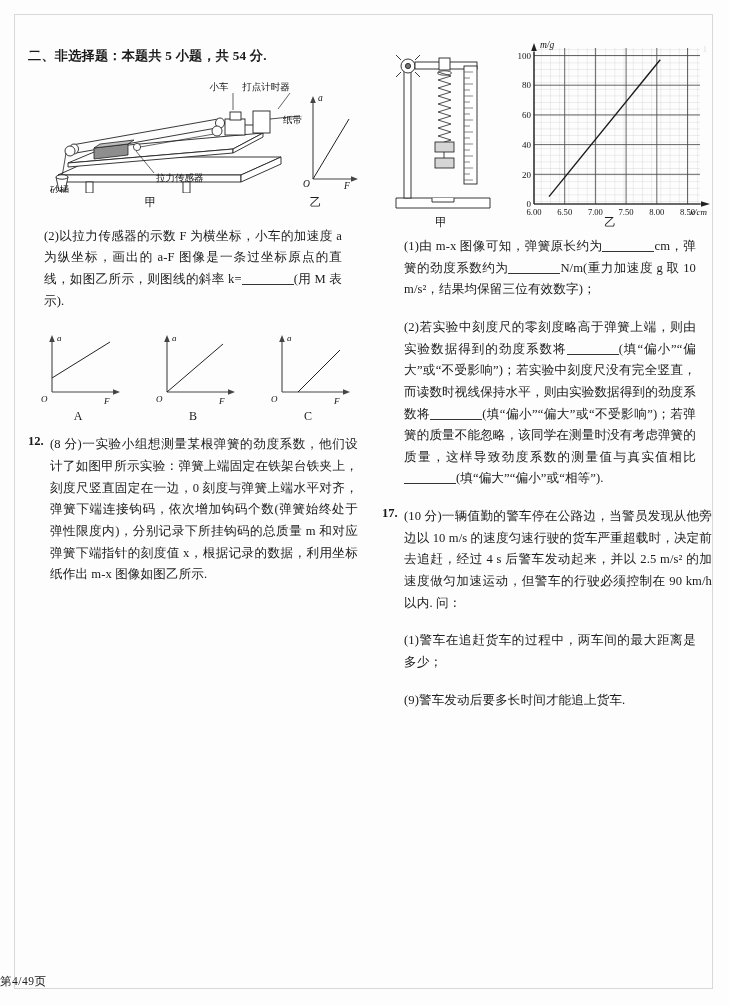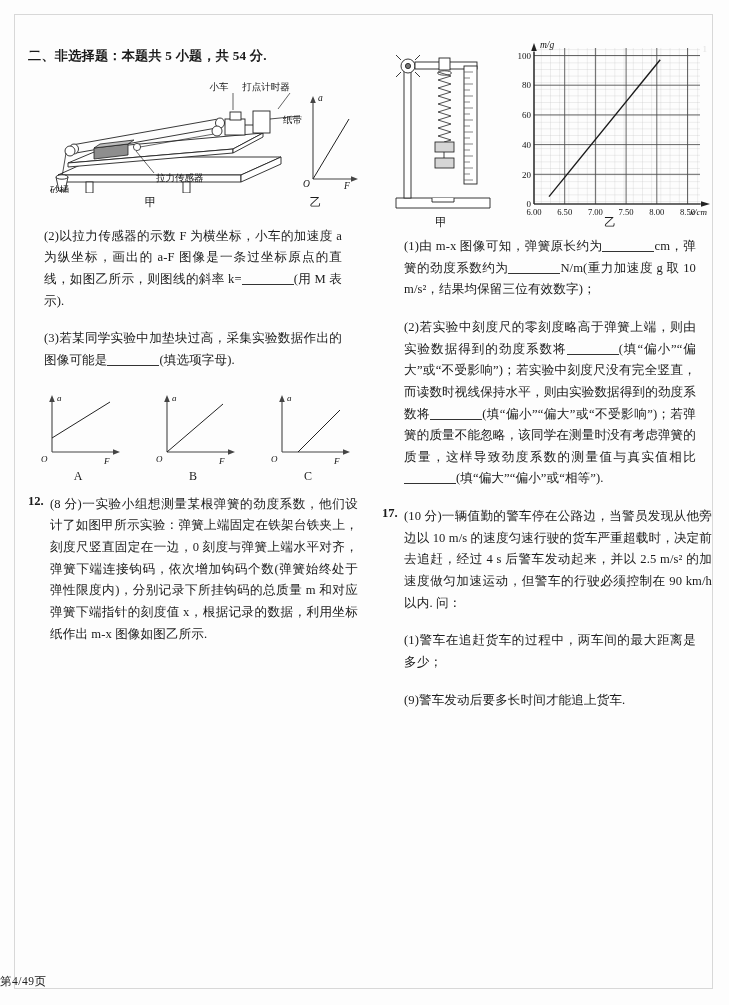--- a/index.html
+++ b/index.html
@@ -223,21 +223,20 @@
         </g>
       </svg>
     </div>
 
     <div style="display:flex;">
       <div style="width:245px; text-align:center;" class="fig-cap">甲</div>
       <div style="width:85px; text-align:center;" class="fig-cap">乙</div>
     </div>
 
     <p class="para">(2)以拉力传感器的示数 F 为横坐标，小车的加速度 a 为纵坐标，画出的 a-F 图像是一条过坐标原点的直线，如图乙所示，则图线的斜率 k=<span class="blank"></span>(用 M 表示).</p>
-    <p class="para">(3)若某同学实验中加垫块过高，采集实验数据作出的图像可能是<span class="blank"></span>(填选项字母).</p>
 
     <div class="abc-row">
       <div class="abc-item">
         <svg width="96" height="80" viewBox="0 0 96 80">
           <path d="M22,12 L22,64" stroke="#444" stroke-width="1.1" fill="none"></path>
           <polygon points="22,7 19.2,14 24.8,14" fill="#444"></polygon>
           <path d="M22,64 L84,64" stroke="#444" stroke-width="1.1" fill="none"></path>
           <polygon points="90,64 83,61.2 83,66.8" fill="#444"></polygon>
           <path d="M22,50 L80,14" stroke="#222" stroke-width="1" fill="none"></path>
           <text x="27" y="13" font-family="'Liberation Serif',serif" font-style="italic" font-size="9" fill="#111">a</text>

